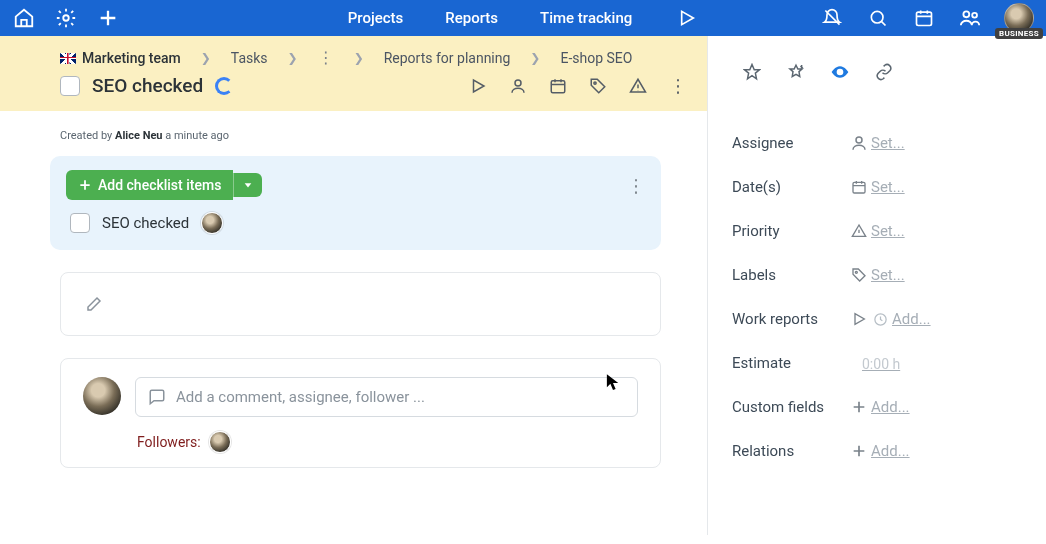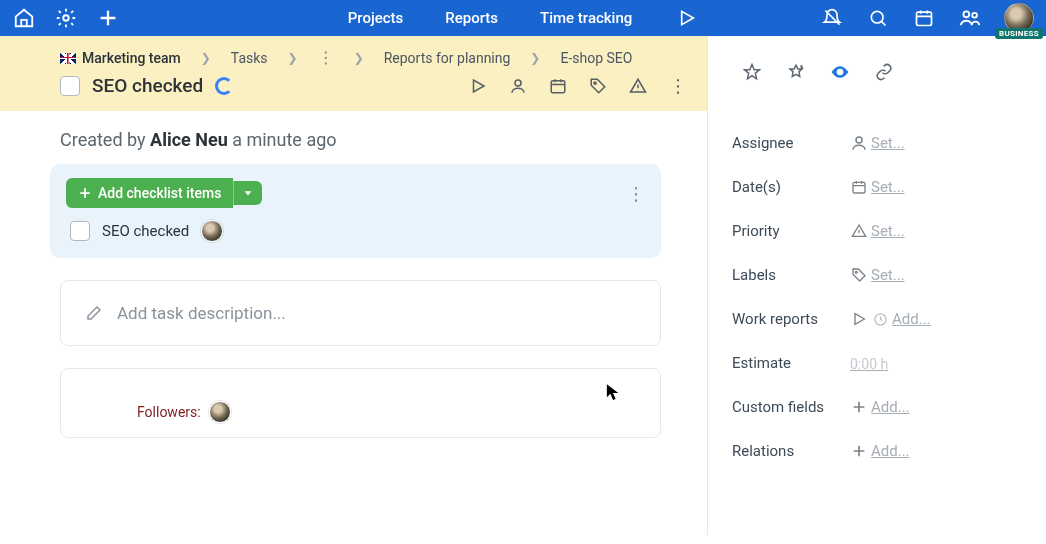--- a/index.html
+++ b/index.html
@@ -5,21 +5,21 @@
   * { box-sizing: border-box; margin: 0; padding: 0; font-family: -apple-system, BlinkMacSystemFont, "Segoe UI", Roboto, sans-serif; }
   body { width: 1046px; height: 544px; overflow: hidden; background: #fff; color: #2c3338; }
   
   .topbar { background: #1966d2; height: 36px; display: flex; align-items: center; padding: 0 12px; gap: 8px; color: #fff; }
   .topbar-left { display: flex; align-items: center; gap: 18px; }
   .topbar-center { display: flex; align-items: center; gap: 42px; margin-left: auto; margin-right: auto; font-size: 15px; font-weight: 500; position: absolute; left: 50%; transform: translateX(-50%); }
   .topbar-right { display: flex; align-items: center; gap: 22px; margin-left: auto; position: relative; }
   .icon-btn { width: 24px; height: 24px; display: flex; align-items: center; justify-content: center; cursor: pointer; }
   .avatar-wrap { position: relative; }
   .avatar-img { width: 30px; height: 30px; border-radius: 50%; background: radial-gradient(circle at 40% 35%, #d9cab0 20%, #7a6d57 48%, #2d2b24 80%); border:1px solid rgba(255,255,255,.4); }
-  .biz-badge { position:absolute; bottom:-6px; left:50%; transform:translateX(-50%); background:#0f766e; color:#fff; font-size:8px; font-weight:700; padding:1px 4px; border-radius:3px; letter-spacing:.3px;margin-top:48px; }
+  .biz-badge { position:absolute; bottom:-6px; left:50%; transform:translateX(-50%); background:#404040; color:#fff; font-size:8px; font-weight:700; padding:1px 4px; border-radius:3px; letter-spacing:.3px;margin-top:48px; }
   
   .content { display:flex; height: calc(544px - 45px); }
   .main { width: 708px; border-right: 1px solid #e5e8eb; overflow: hidden; }
   .side { flex:1; padding: 24px 0 0 24px; font-size: 14px; color:#3d4a57; }
 
   .hero { background:#fbf0c2; padding: 14px 20px 14px 60px; position:relative; }
   .crumbs { display:flex; align-items:center; gap:20px; font-size:14px; color:#4b5563; margin-bottom:8px; }
   .crumbs .crumb { cursor:pointer; }
   .crumbs .home { font-weight:500; color:#2c3338; display:flex; align-items:center; gap:6px; }
   .flag { width:16px; height:11px; display:inline-block; background:linear-gradient(#012169,#012169); position:relative; border-radius:1px; overflow:hidden; }
@@ -32,21 +32,21 @@
     linear-gradient(#c8102e,#c8102e) center/100% 10% no-repeat,
     linear-gradient(#c8102e,#c8102e) center/10% 100% no-repeat;}
   .chev { color:#9ca3af; font-size:12px; }
   .title-row { display:flex; align-items:center; gap:12px; }
   .big-check { width:20px; height:20px; border:1.5px solid #b0b7be; border-radius:4px; background:#fff; cursor:pointer; position:absolute; left:60px; }
   .task-title { font-size:19px; font-weight:500; margin-left:32px; }
   .spinner { width:18px; height:18px; border:3px solid #3b82f6; border-right-color:transparent; border-radius:50%; }
   .hero-actions { margin-left:auto; display:flex; gap:22px; color:#555d66; }
   .ha-icon { width:18px; height:18px; cursor:pointer; display:flex; align-items:center; justify-content:center; }
 
-  .created { font-size:18px; color:#5b6670; padding:18px 0 14px 60px; }
+  .created { font-size:11px; color:#5b6670; padding:18px 0 14px 60px; }
   .created strong { color:#2c3338; }
 
   .checklist-card { margin: 0 46px 0 50px; background:#e8f3fc; border-radius:10px; padding:14px 16px; }
   .add-btn-row { display:flex; align-items:center; }
   .add-btn { background:#4caf50; color:#fff; border:none; border-radius:6px 0 0 6px; padding:7px 12px; font-size:14px; font-weight:500; display:flex; align-items:center; gap:6px; cursor:pointer; }
   .add-btn-drop { background:#4caf50; color:#fff; border:none; border-radius:0 6px 6px 0; border-left:1px solid rgba(255,255,255,.35); padding:7px 9px; cursor:pointer; }
   .dots-v { margin-left:auto; color:#7a828a; cursor:pointer; font-size:18px; }
   .cl-item { display:flex; align-items:center; gap:12px; padding:12px 4px 2px 4px; }
   .cl-check { width:20px; height:20px; border:1.5px solid #b0b7be; border-radius:4px; background:#fff; cursor:pointer; }
   .cl-label { font-size:15px; }
@@ -64,21 +64,21 @@
 
   
   .side-actions { display:flex; gap:20px; color:#5b6670; margin-bottom:24px; margin-left:8px; }
   .side-actions .eye { color:#1f7ae0; }
   .field-row { display:flex; align-items:flex-end; height:44px; }
   .field-label { width:118px; font-size:15px; color:#3d4a57; }
   .field-val { display:flex; align-items:center; gap:3px; color:#a6aeb6; font-size:15px; cursor:pointer;text-decoration:underline; }
   .field-icon { width:18px; height:18px; color:#7a828a; display:flex; align-items:center; justify-content:center; }
   .follower-av { width:24px; height:24px; border-radius:50%; background: radial-gradient(circle at 40% 35%, #d9cab0 20%, #7a6d57 48%, #2d2b24 80%); }
   .add-follower { width:24px; height:24px; border-radius:50%; border:1.5px dashed #1f7ae0; color:#1f7ae0; display:flex; align-items:center; justify-content:center; font-size:12px; cursor:pointer; }
-  .estimate-val { color:#c3c9cf; font-size:14px; margin-left:0; }
+  .estimate-val { color:#c3c9cf; font-size:14px; margin-left:12px; }
   
   svg { display:block; }
   .nav-item { cursor:pointer; }
 </style>
 </head>
 <body>
 
 <div class="topbar">
   <div class="topbar-left">
     <div class="icon-btn">
@@ -222,28 +222,36 @@
         <div class="cl-check"></div>
         <div class="cl-label">SEO checked</div>
         <div class="mini-av"></div>
       </div>
     </div>
 
     <div class="desc-card">
       <svg class="pencil" viewBox="0 0 24 24" fill="none" stroke="#8a939c" stroke-width="2">
           <path d="M4 20h4L20 8l-4-4L4 16v4z"></path>
         </svg>
-      <span>Add task description...</span>
     </div>
 
     <div class="comment-card">
       <div class="cursor">
         <svg width="14" height="18" viewBox="0 0 16 20" fill="#000">
             <path d="M1 1l0 15 4-4 3 7 3-1-3-7 6 0z"></path>
           </svg>
+      </div>
+      <div class="comment-row">
+        <div class="big-av"></div>
+        <div class="comment-input">
+          <svg width="18" height="18" viewBox="0 0 24 24" fill="none" stroke="#8a939c" stroke-width="2">
+              <path d="M21 15a2 2 0 0 1-2 2H8l-5 4V5a2 2 0 0 1 2-2h14a2 2 0 0 1 2 2z"></path>
+            </svg>
+          <span>Add a comment, assignee, follower ...</span>
+        </div>
       </div>
       <div class="followers-row">
         <span>Followers:</span>
         <div class="mini-av"></div>
       </div>
     </div>
 
   </div>
 
   <div class="side">

